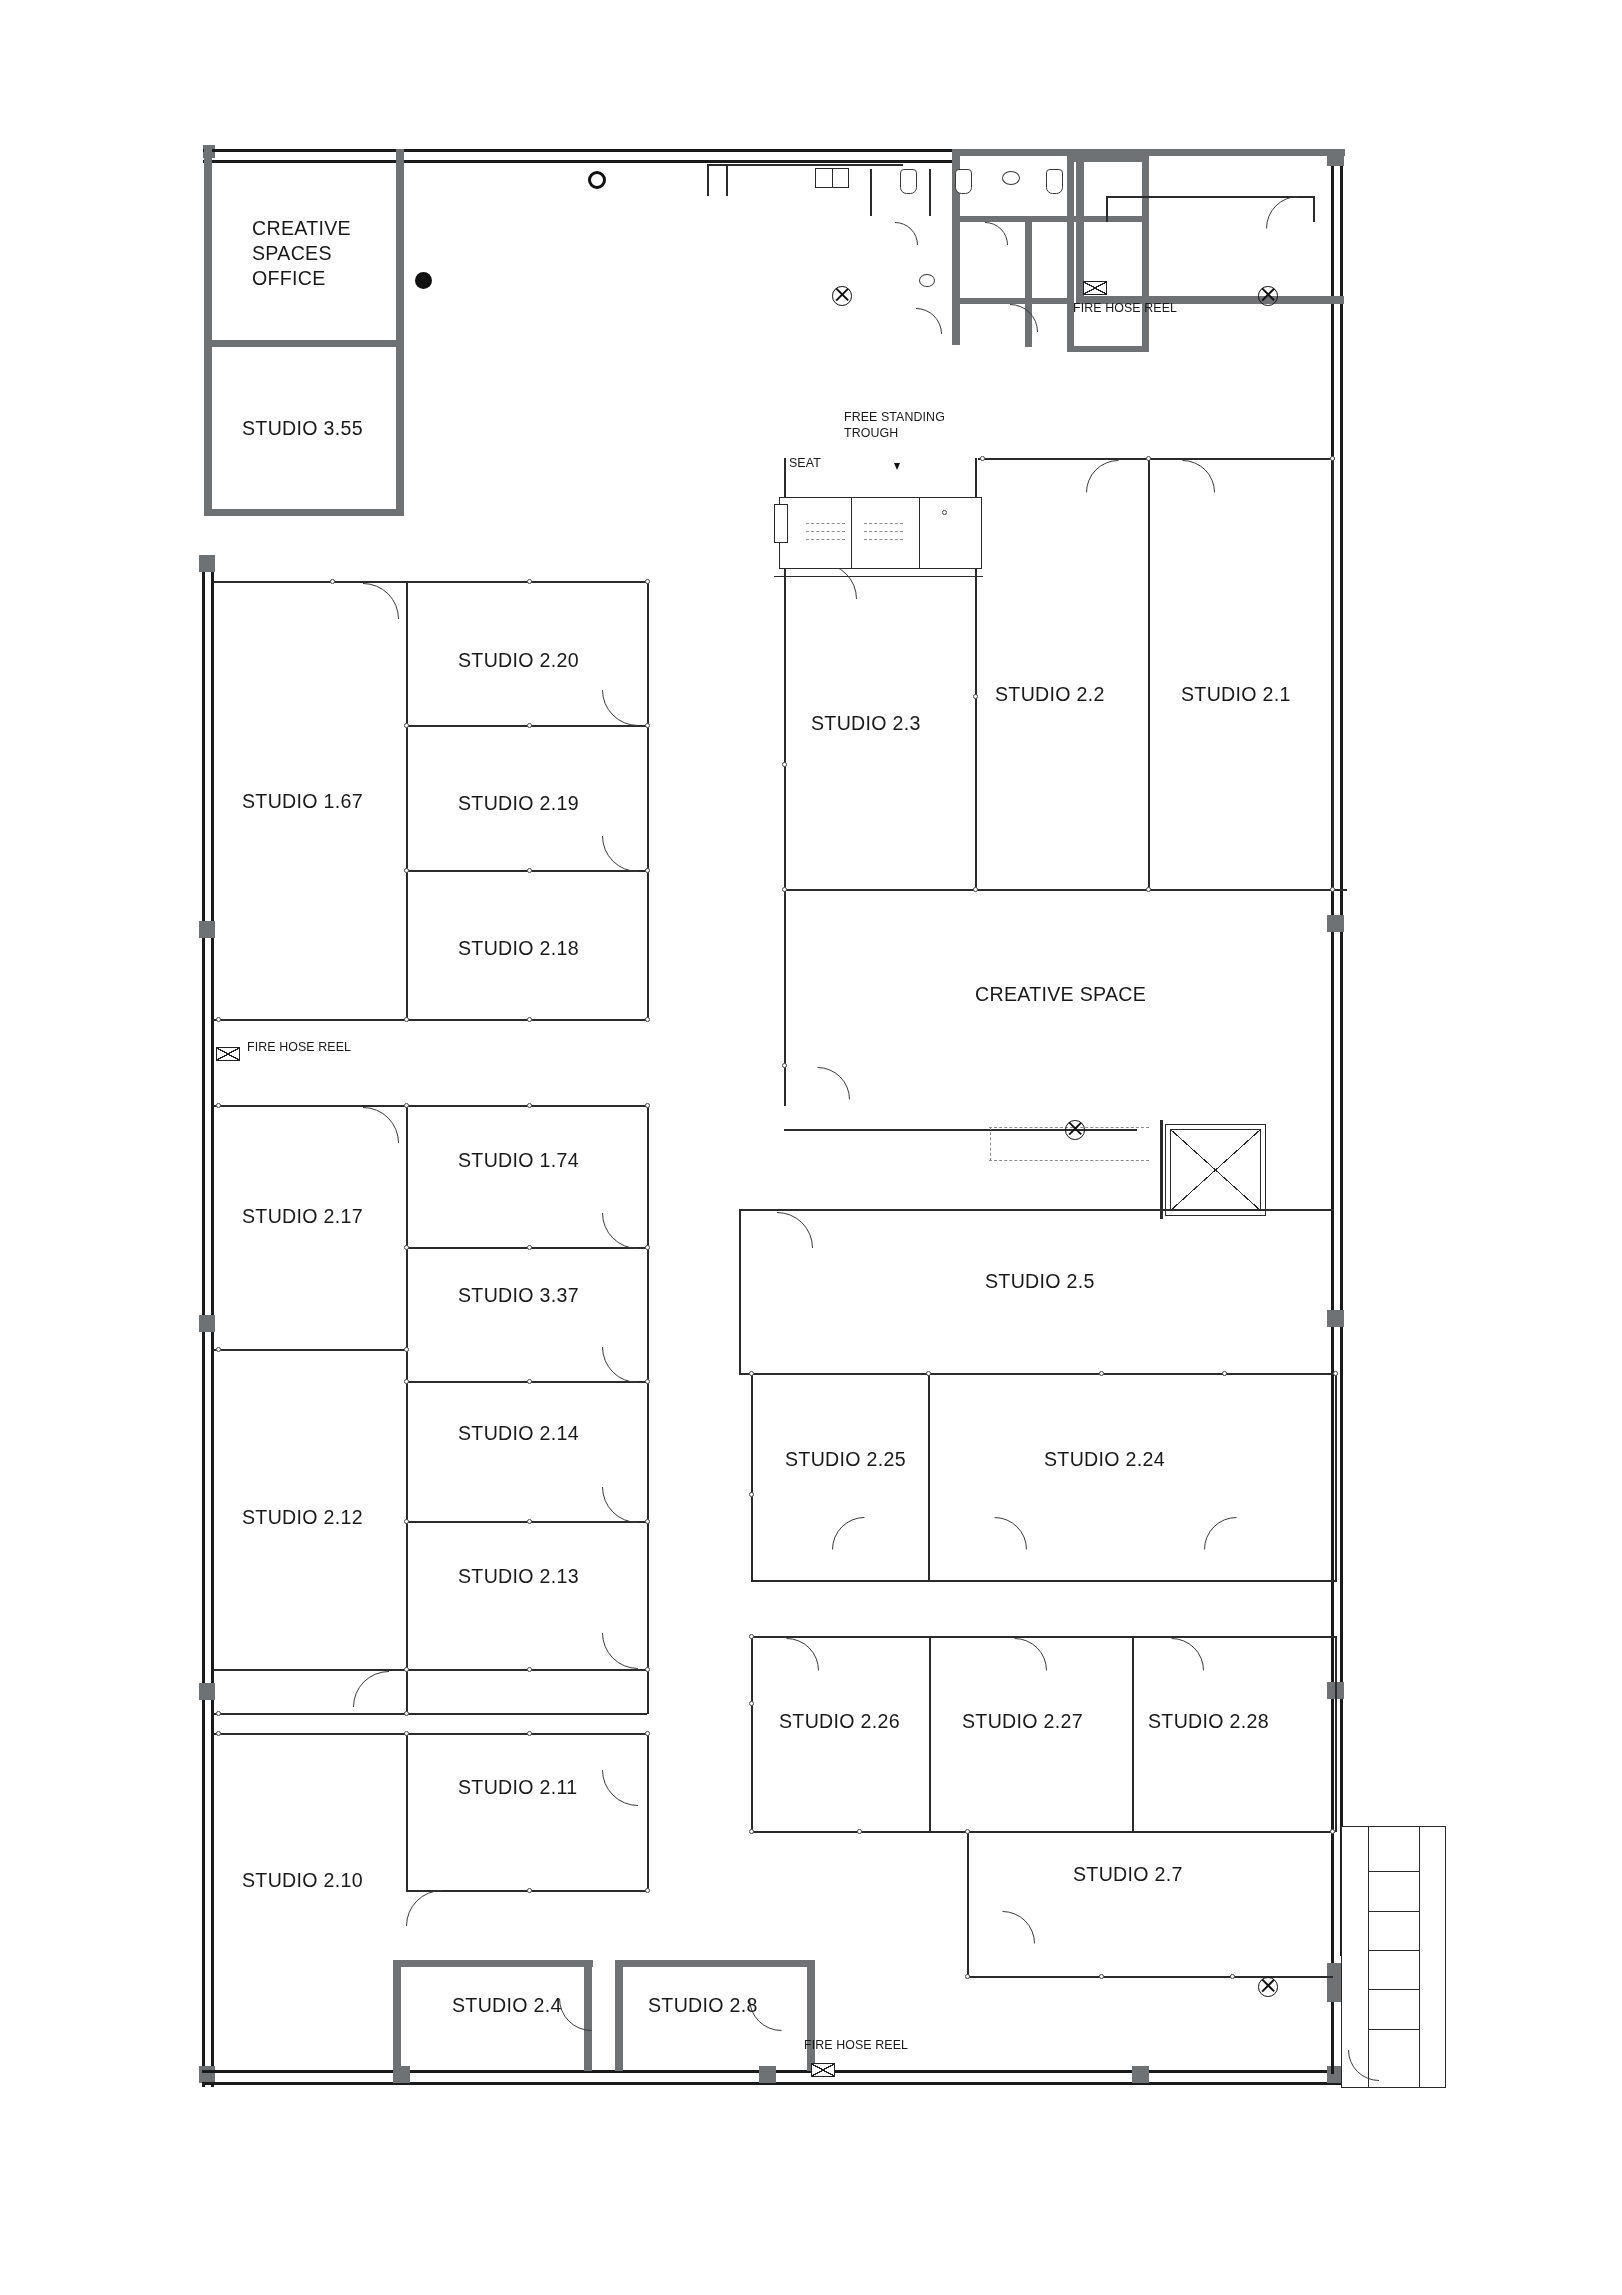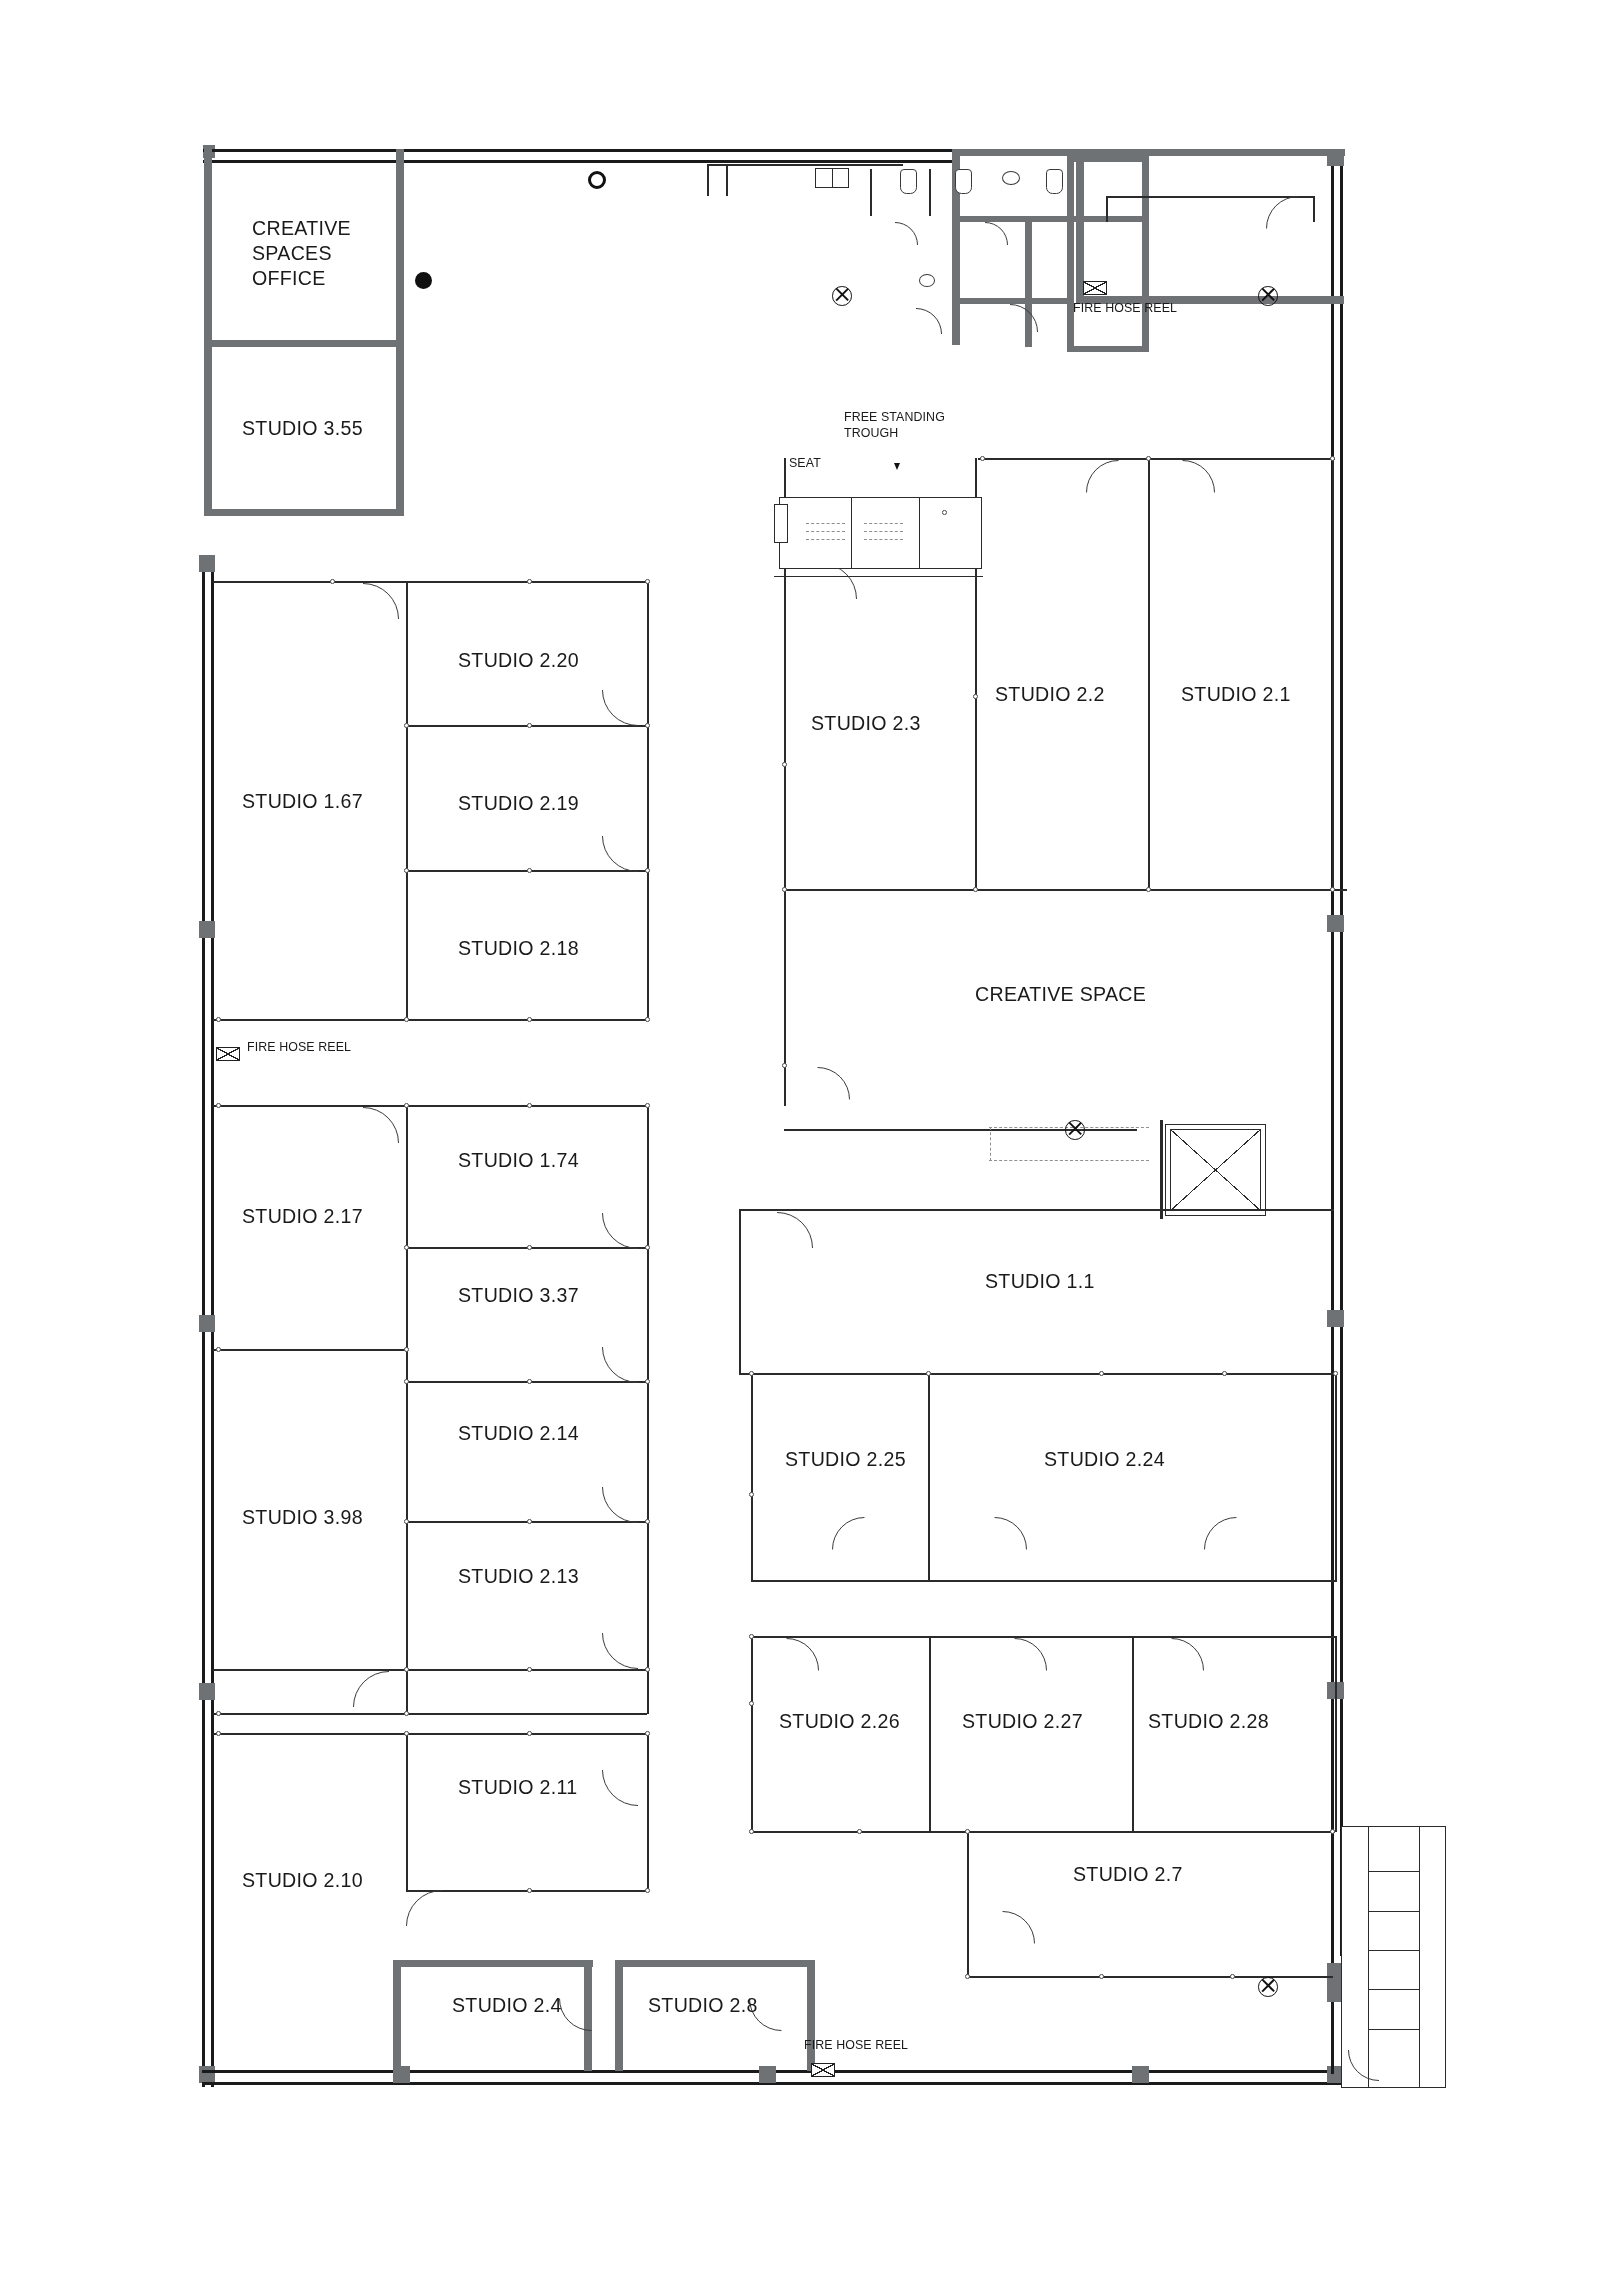--- a/index.html
+++ b/index.html
@@ -453,30 +453,30 @@
   <div class="room-label" style="left:242px; top:416px;">STUDIO 3.55</div>
   <div class="room-label" style="left:242px; top:789px;">STUDIO 1.67</div>
   <div class="room-label" style="left:458px; top:648px;">STUDIO 2.20</div>
   <div class="room-label" style="left:458px; top:791px;">STUDIO 2.19</div>
   <div class="room-label" style="left:458px; top:936px;">STUDIO 2.18</div>
   <div class="room-label" style="left:242px; top:1204px;">STUDIO 2.17</div>
   <div class="room-label" style="left:458px; top:1148px;">STUDIO 1.74</div>
   <div class="room-label" style="left:458px; top:1283px;">STUDIO 3.37</div>
   <div class="room-label" style="left:458px; top:1421px;">STUDIO 2.14</div>
   <div class="room-label" style="left:458px; top:1564px;">STUDIO 2.13</div>
-  <div class="room-label" style="left:242px; top:1505px;">STUDIO 3.98</div>
+  <div class="room-label" style="left:242px; top:1505px;">STUDIO 2.12</div>
   <div class="room-label" style="left:458px; top:1775px;">STUDIO 2.11</div>
   <div class="room-label" style="left:242px; top:1868px;">STUDIO 2.10</div>
   <div class="room-label" style="left:452px; top:1993px;">STUDIO 2.4</div>
   <div class="room-label" style="left:648px; top:1993px;">STUDIO 2.8</div>
   <div class="room-label" style="left:811px; top:711px;">STUDIO 2.3</div>
   <div class="room-label" style="left:995px; top:682px;">STUDIO 2.2</div>
   <div class="room-label" style="left:1181px; top:682px;">STUDIO 2.1</div>
   <div class="room-label" style="left:975px; top:982px;">CREATIVE SPACE</div>
-  <div class="room-label" style="left:985px; top:1269px;">STUDIO 1.1</div>
+  <div class="room-label" style="left:985px; top:1269px;">STUDIO 2.5</div>
   <div class="room-label" style="left:785px; top:1447px;">STUDIO 2.25</div>
   <div class="room-label" style="left:1044px; top:1447px;">STUDIO 2.24</div>
   <div class="room-label" style="left:779px; top:1709px;">STUDIO 2.26</div>
   <div class="room-label" style="left:962px; top:1709px;">STUDIO 2.27</div>
   <div class="room-label" style="left:1148px; top:1709px;">STUDIO 2.28</div>
   <div class="room-label" style="left:1073px; top:1862px;">STUDIO 2.7</div>
 
   <div class="small-label" style="left:844px; top:410px;">FREE STANDING
 TROUGH</div>
   <div class="small-label" style="left:789px; top:456px;">SEAT</div>

